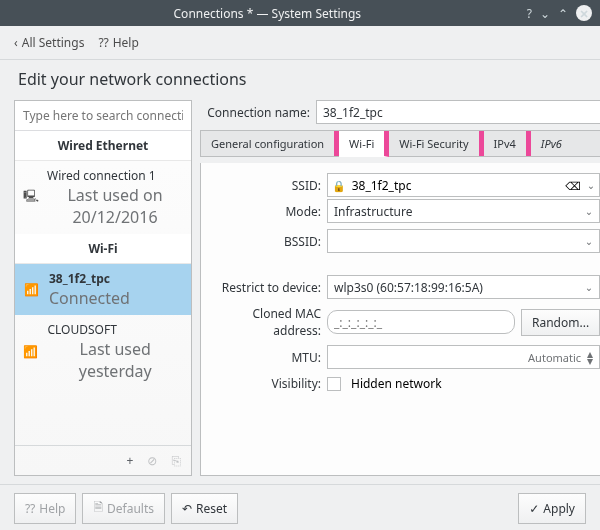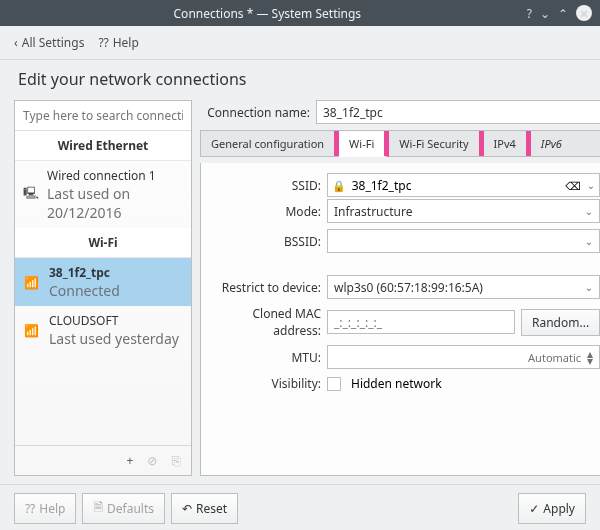--- a/index.html
+++ b/index.html
@@ -13,21 +13,21 @@
 .nav-item { display: inline-flex; align-items: center; gap: 4px; color: #4d4d4d; cursor: pointer; }
 .page-title { padding: 8px 18px 10px; font-size: 16px; color: #31363b; }
 .content { display: flex; padding: 0 14px 8px; gap: 8px; height: 384px; }
 .sidebar { width: 178px; background: linear-gradient(#fdfdfd, #f7f7f7); border: 1px solid #bcbebf; display: flex; flex-direction: column; }
 .search-input { margin: 0; padding: 6px 8px; border: none; border-bottom: 1px solid #dcdde0; color: #888; outline: none; background: #fff; }
 .group-header { text-align: center; font-weight: bold; padding: 6px 0; color: #31363b; background: #fff; border-bottom: 1px solid #e8e8e8; }
 .conn-item { display: flex; align-items: center; gap: 8px; padding: 6px 8px; cursor: pointer; }
 .conn-item.selected { background: #a7d3ef; }
 .conn-icon { width: 18px; text-align: center; color: #4d4d4d; }
 .conn-text .name { font-size: 12px; color: #31363b; }
-.conn-text .sub { font-size: 14px; color: #6f7275; }
+.conn-text .sub { font-size: 16px; color: #6f7275; text-align: center; }
 .conn-item.selected .name { font-weight: bold; }
 .sidebar-spacer { flex: 1; }
 .sidebar-actions { display: flex; justify-content: flex-end; gap: 14px; padding: 6px 10px; border-top: 1px solid #d6d9db; color: #5f6368; }
 .sidebar-actions span { cursor: pointer; }
 .main { flex: 1; display: flex; flex-direction: column; gap: 6px; }
 .row { display: flex; align-items: center; gap: 6px; }
 .label { width: 110px; text-align: right; color: #31363b; }
 input.field, .select { flex: 1; border: 1px solid #bcbebf; background: #fff; padding: 4px 6px; height: 24px; color: #31363b; }
 .select { display: flex; align-items: center; justify-content: space-between; cursor: pointer; }
 .select .chev { color: #6f7275; font-size: 10px; }
@@ -148,21 +148,21 @@
       </div>
       <div class="row" style="margin-top:22px">
         <span class="label">Restrict to device:</span>
         <div class="select">
           <span>wlp3s0 (60:57:18:99:16:5A)</span>
           <span class="chev">⌄</span>
         </div>
       </div>
       <div class="row" style="margin-top:6px">
         <span class="label">Cloned MAC address:</span>
-        <input class="field" style="color: rgb(153, 153, 153);" placeholder="_:_:_:_:_:_">
+        <input class="field" style="color: rgb(153, 153, 153); border-radius: 10px;" placeholder="_:_:_:_:_:_">
         <button class="btn">Random...</button>
       </div>
       <div class="row" style="margin-top:6px">
         <span class="label">MTU:</span>
         <div class="mtu">
           <span class="lbl">Automatic</span>
           <span class="spin">
               <span>▴</span>
               <span>▾</span>
             </span>

